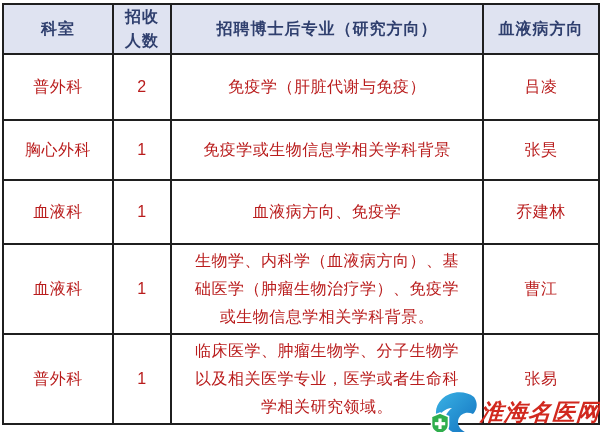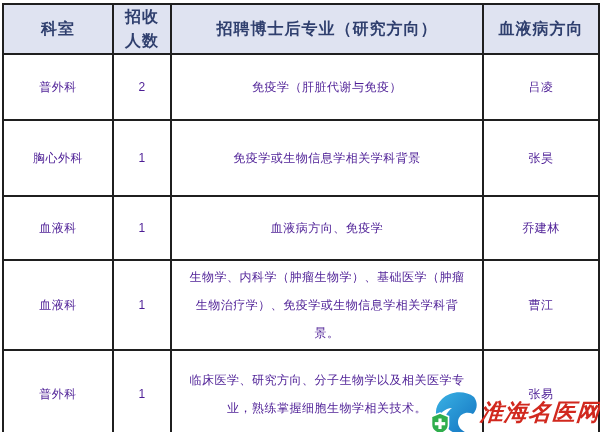--- a/index.html
+++ b/index.html
@@ -25,28 +25,28 @@
   }
   .recruit-table thead th {
     background: #dfe3f1;
     color: #2f3f6e;
     font-size: 16px;
     font-weight: 700;
     line-height: 24px;
     letter-spacing: 1px;
   }
   .recruit-table tbody td {
-    color: #4c1d95;
-    font-size: 12px;
+    color: #b91c1c;
+    font-size: 16px;
     line-height: 28px;
     letter-spacing: 0.5px;
   }
   .row-header  { height: 43px; }
   .row-1 { height: 66px; }
-  .row-2 { height: 76px; }
+  .row-2 { height: 60px; }
   .row-3 { height: 64px; }
   .row-4 { height: 90px; }
   .row-5 { height: 87px; }
   th.col-count { padding: 0 10px; }
   td.cell-major { padding: 2px 15px; }
   .watermark {
     position: absolute;
     right: 0; bottom: 0;
     display: flex;
     align-items: flex-end;
@@ -99,27 +99,27 @@
     </tr>
     <tr class="row-3">
       <td class="cell-dept">血液科</td>
       <td class="cell-count">1</td>
       <td class="cell-major">血液病方向、免疫学</td>
       <td class="cell-mentor">乔建林</td>
     </tr>
     <tr class="row-4">
       <td class="cell-dept">血液科</td>
       <td class="cell-count">1</td>
-      <td class="cell-major">生物学、内科学（肿瘤生物学）、基础医学（肿瘤生物治疗学）、免疫学或生物信息学相关学科背景。</td>
+      <td class="cell-major">生物学、内科学（血液病方向）、基础医学（肿瘤生物治疗学）、免疫学或生物信息学相关学科背景。</td>
       <td class="cell-mentor">曹江</td>
     </tr>
     <tr class="row-5">
       <td class="cell-dept">普外科</td>
       <td class="cell-count">1</td>
-      <td class="cell-major">临床医学、研究方向、分子生物学以及相关医学专业，熟练掌握细胞生物学相关技术。</td>
+      <td class="cell-major">临床医学、肿瘤生物学、分子生物学以及相关医学专业，医学或者生命科学相关研究领域。</td>
       <td class="cell-mentor">张易</td>
     </tr>
   </tbody>
 </table>
 
 <div class="watermark">
   <svg class="watermark-logo" width="50" height="42" viewBox="0 0 50 42" xmlns="http://www.w3.org/2000/svg">
     <defs>
       <linearGradient id="wg" x1="0" y1="0" x2="1" y2="1">
         <stop offset="0" stop-color="#3ab2e4"></stop>

